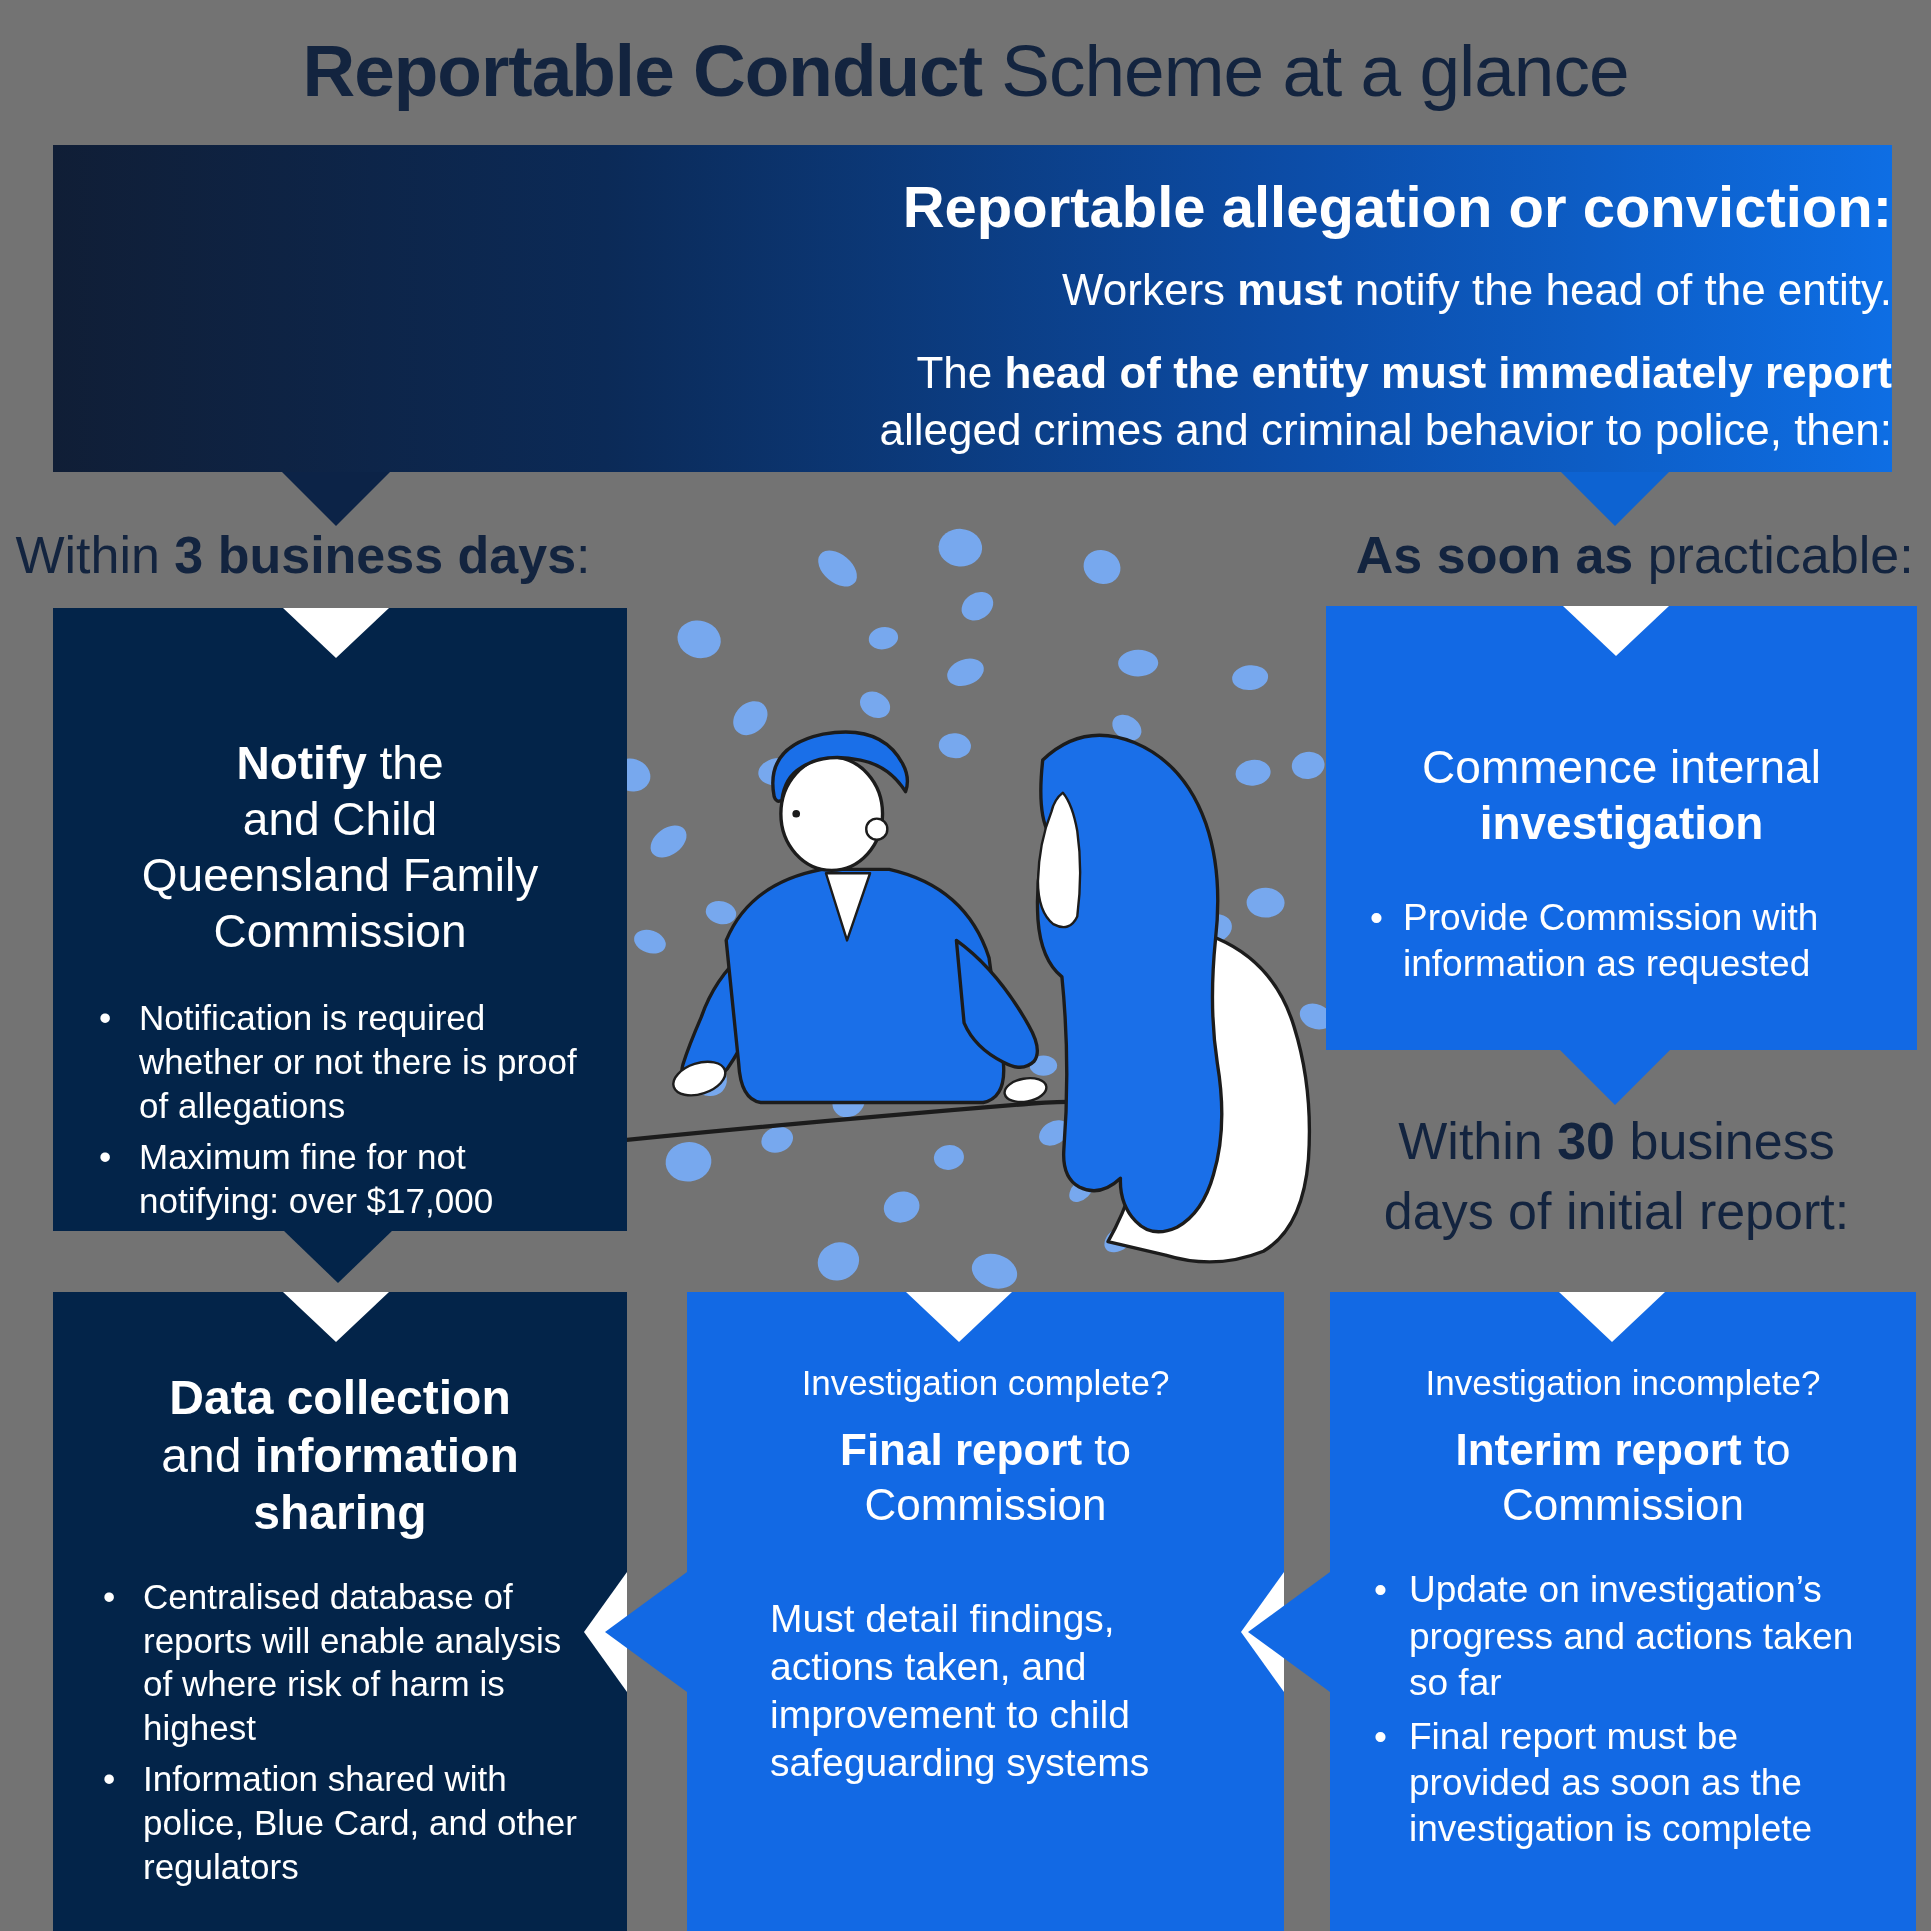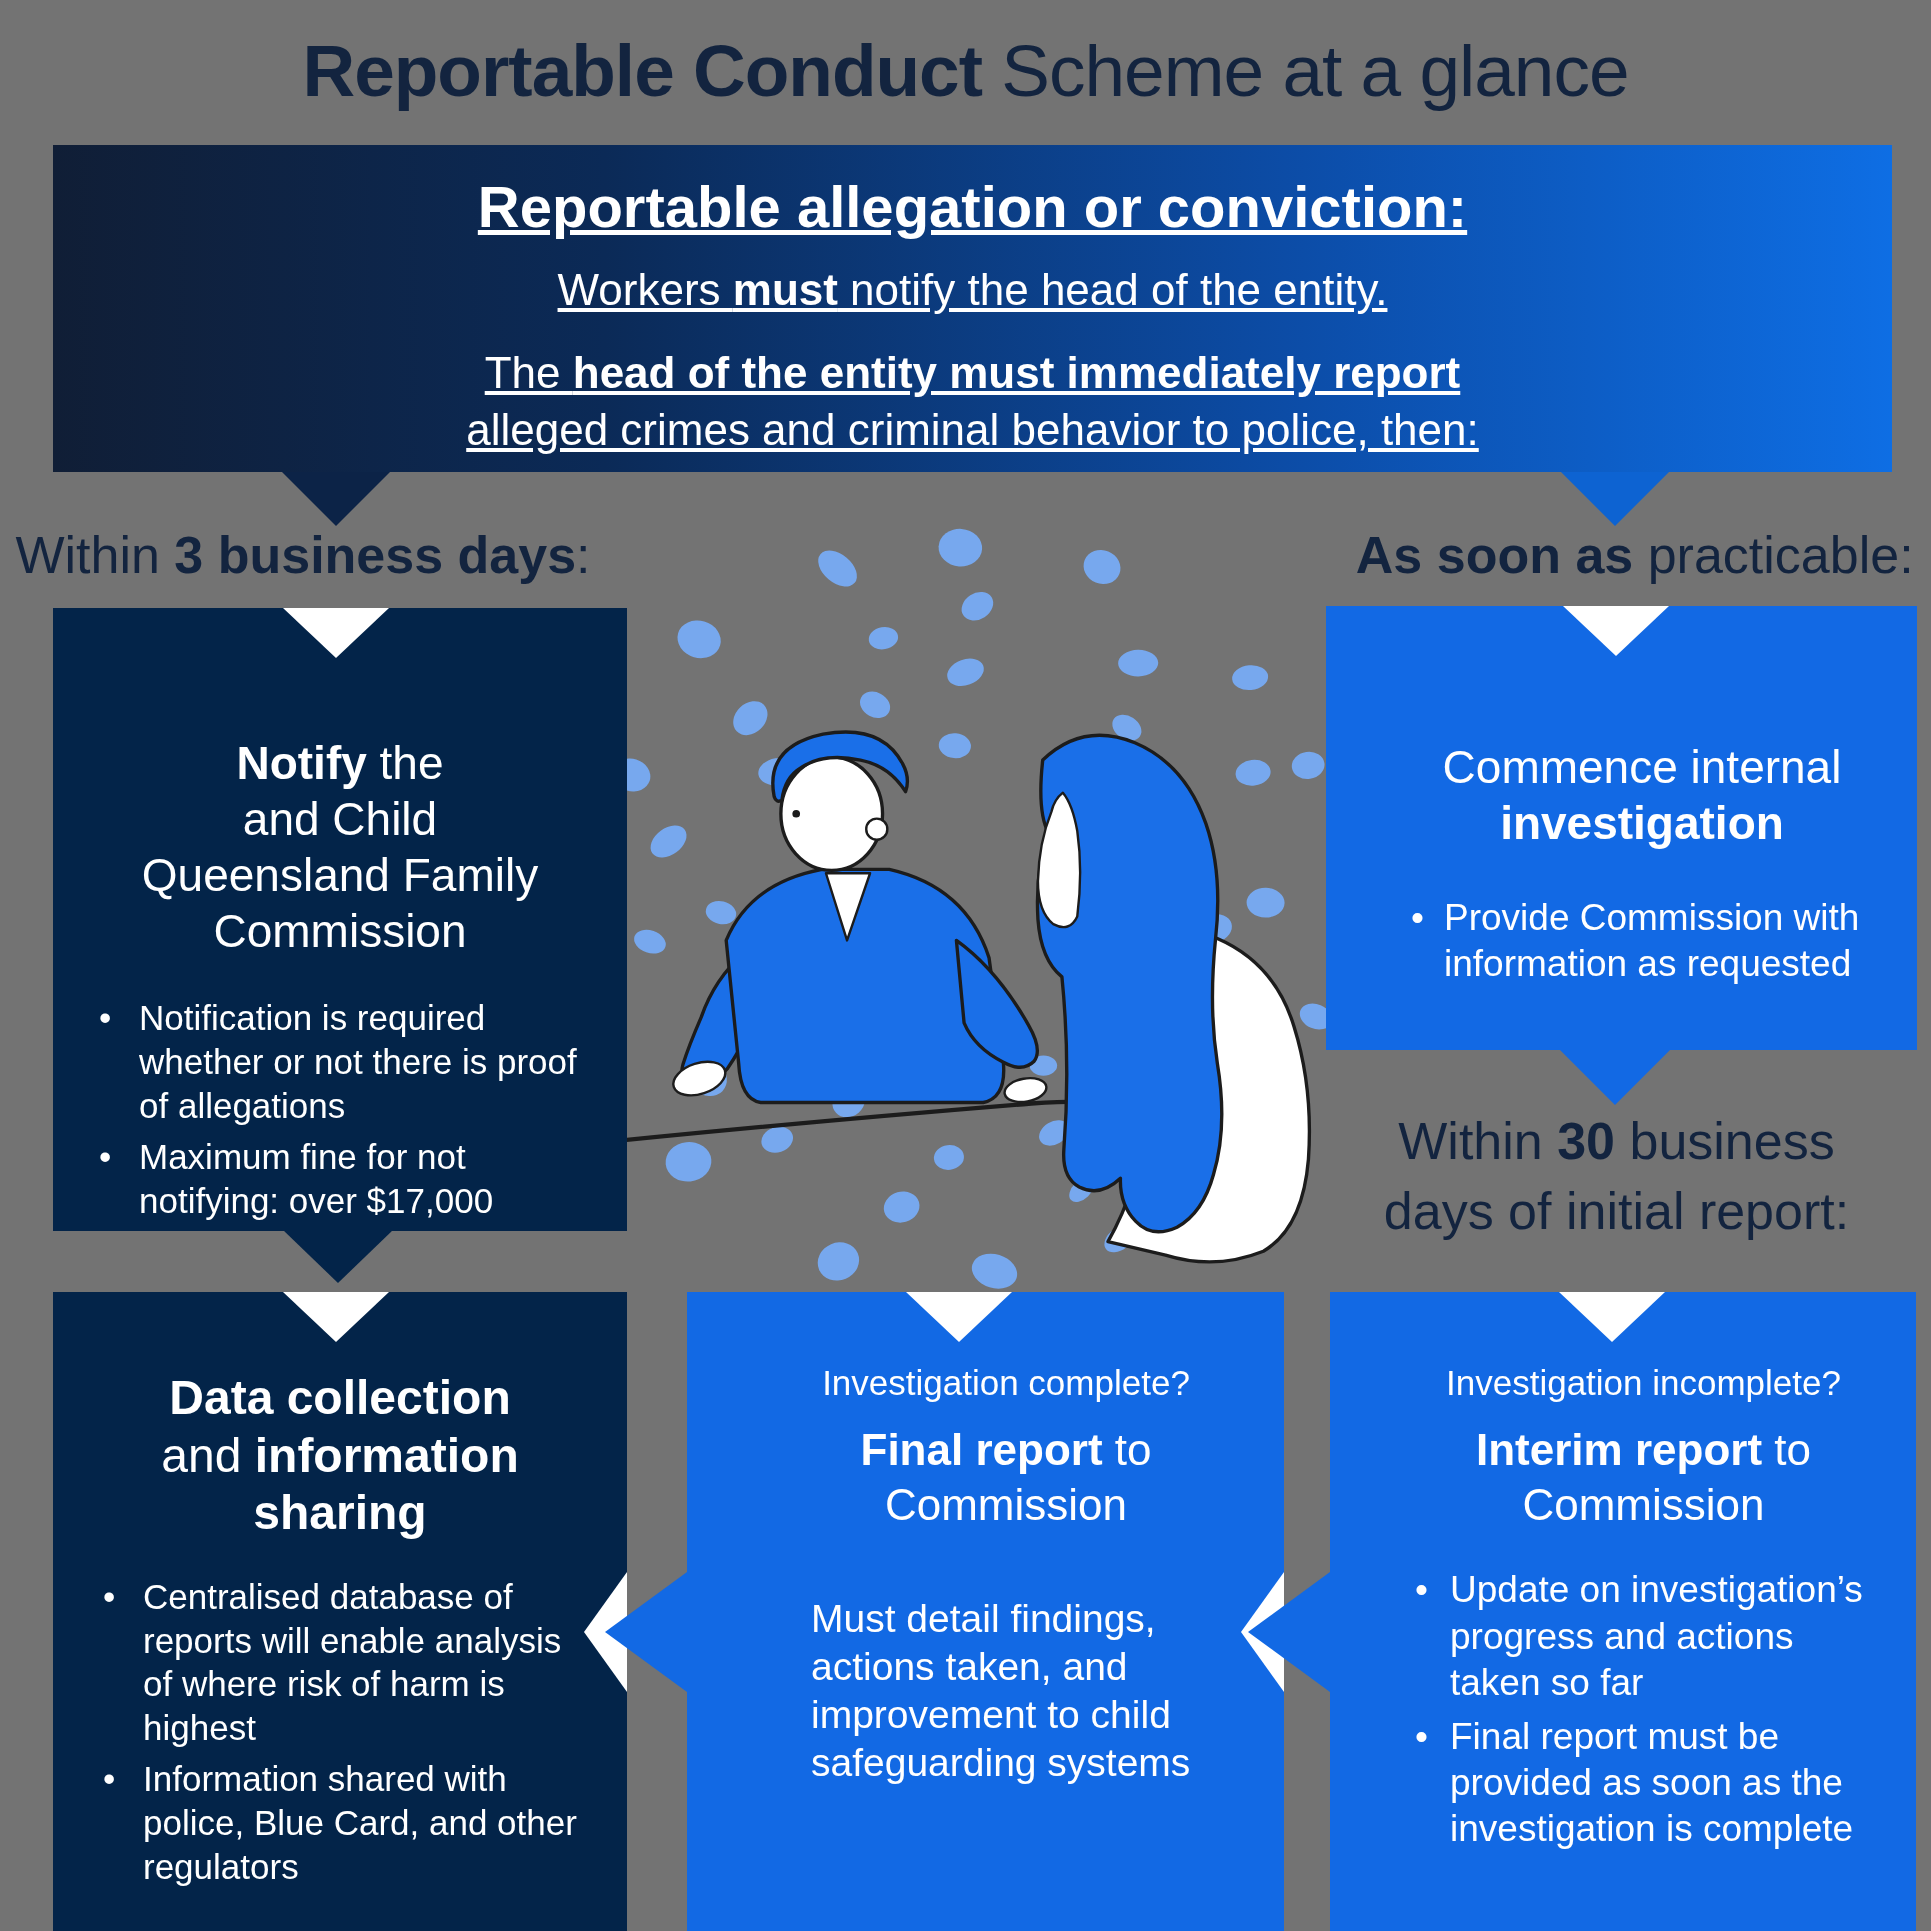--- a/index.html
+++ b/index.html
@@ -10,21 +10,21 @@
   .b{font-weight:700;}
   
   .main-title{
     position:absolute;top:29px;left:0;width:1931px;text-align:center;
     font-size:73px;color:#13243f;letter-spacing:-1px;
   }
   
   .banner{
     position:absolute;left:53px;top:145px;width:1839px;height:327px;
     background:linear-gradient(90deg,#101e36 0%,#0b2a57 30%,#0c4da8 68%,#0e6ee4 100%);
-    color:#ffffff;text-align:center;z-index:2;text-decoration:underline;
+    color:#ffffff;text-align:right;z-index:2;
   }
   .banner-heading{margin-top:29px;font-size:58px;font-weight:700;line-height:1.15;}
   .banner-line1{margin-top:23px;font-size:44px;line-height:1.2;}
   .banner-line2{margin-top:31px;font-size:44px;line-height:1.2;}
   .banner-line3{margin-top:3.9px;font-size:44px;line-height:1.2;}
   
   .tri-down{position:absolute;width:0;height:0;border-left:55px solid transparent;border-right:55px solid transparent;z-index:1;}
   .tri-banner-left{left:281px;top:471px;border-top:55px solid #0c2347;}
   .tri-banner-right{left:1560px;top:471px;border-top:55px solid #0d63d2;}
   .tri-notify-bottom{left:283px;top:1230px;border-top:53px solid #032449;z-index:1;}
@@ -50,21 +50,21 @@
   .row-label{position:absolute;top:525px;font-size:52px;color:#13243f;z-index:2;}
   .row-label-left{left:15.4px;}
   .row-label-right{right:17.4px;text-align:right;}
   .within30{
     position:absolute;left:1327px;top:1106px;width:579px;text-align:center;
     font-size:52px;line-height:1.35;color:#13243f;z-index:2;
   }
   
   .box{position:absolute;color:#ffffff;z-index:2;box-sizing:border-box;}
   .box-navy{background:#032449;}
-  .box-blue{background:#1269e4;padding-left:41px;}
+  .box-blue{background:#1269e4;}
   .notify-box{left:53px;top:608px;width:574px;height:623px;}
   .data-box{left:53px;top:1292px;width:574px;height:639px;}
   .commence-box{left:1326px;top:606px;width:591px;height:444px;}
   .final-box{left:687px;top:1292px;width:597px;height:639px;}
   .interim-box{left:1330px;top:1292px;width:586px;height:639px;}
   .box-title{ text-align:center;font-size:46px;line-height:1.22;}
   .notify-box .box-title{margin-top:127px;}
   .commence-box .box-title{margin-top:133px;}
   .data-box .box-title{margin-top:77px;font-size:48px;line-height:1.2;}
   .q-label{text-align:center;font-size:35px;margin-top:71px;}

